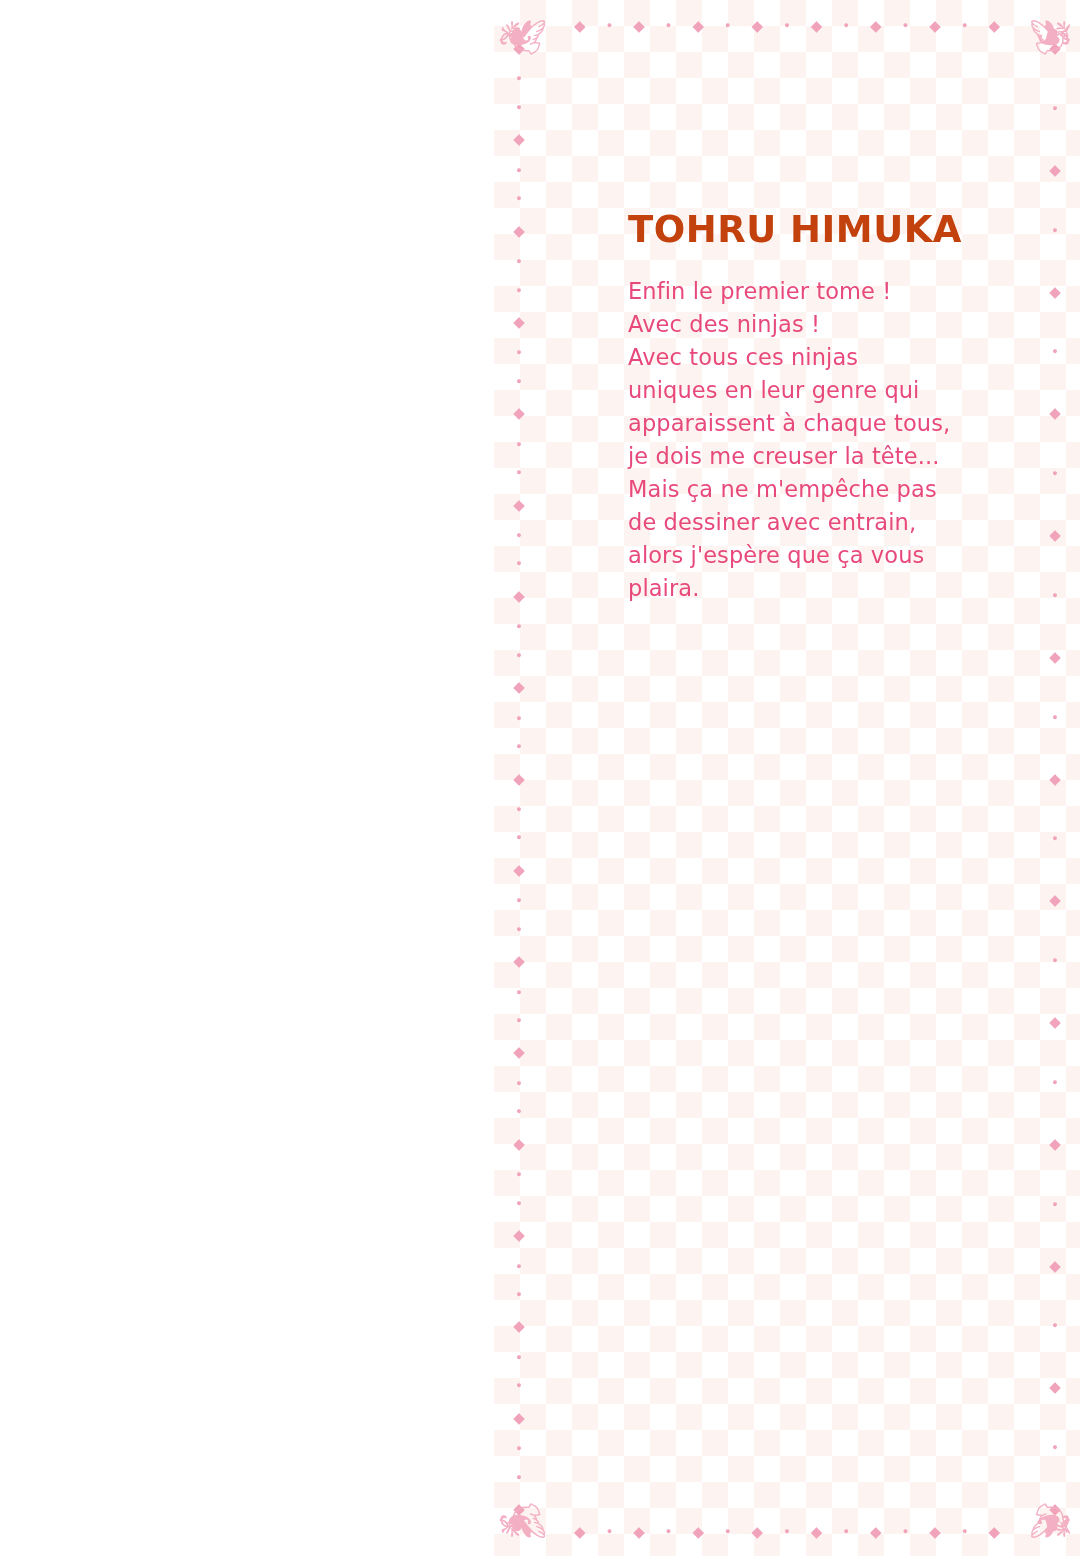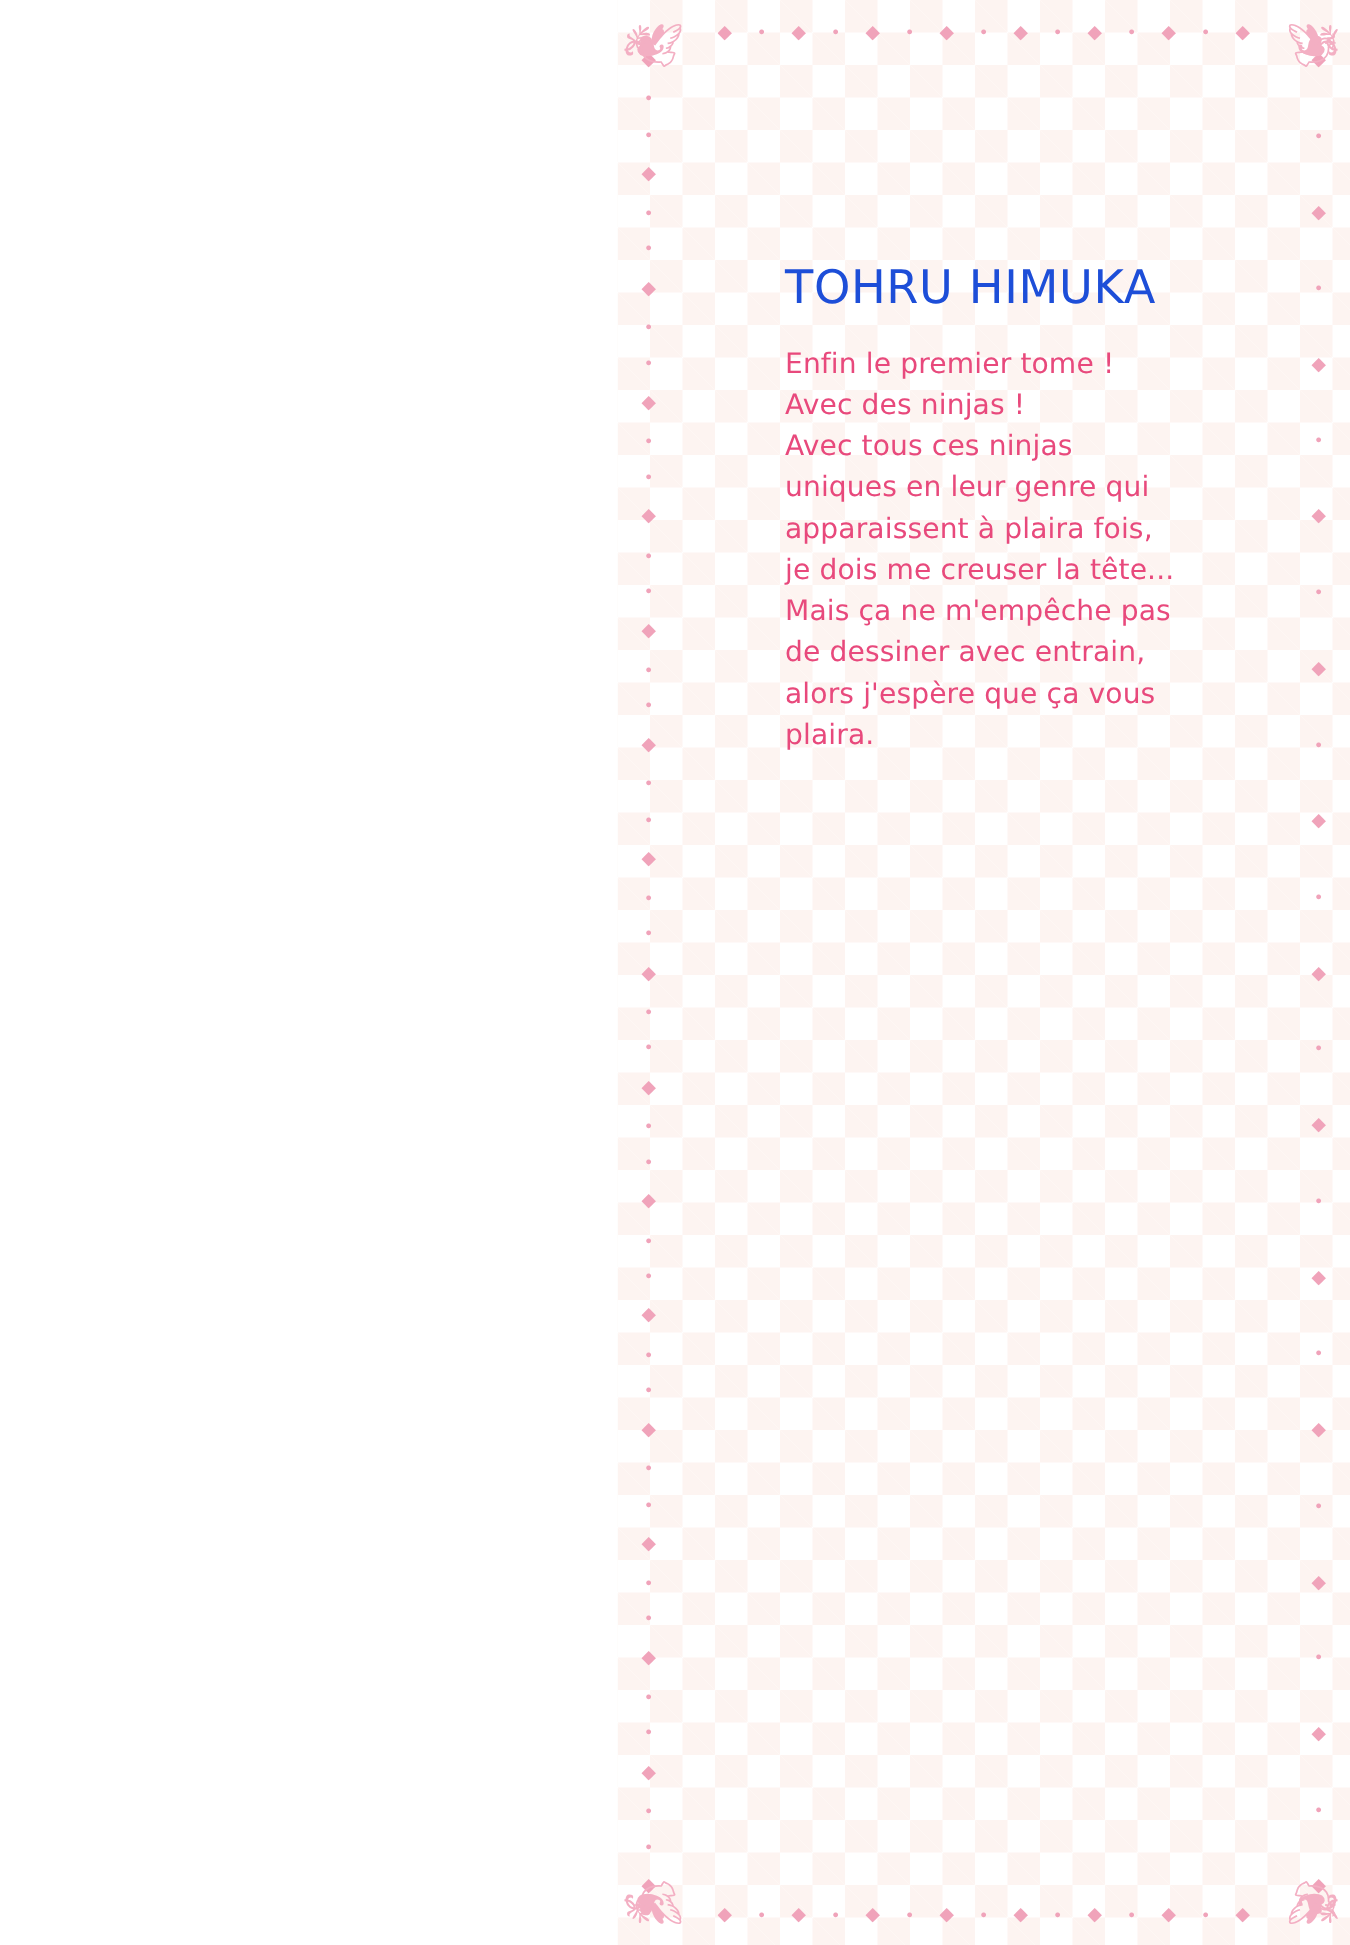--- a/index.html
+++ b/index.html
@@ -107,24 +107,24 @@
 
   
   .note {
     position: absolute;
     left: 150px;
     top: 208px;
     width: 360px;
   }
   .note-title {
     font-family: "DejaVu Sans", sans-serif;
-    font-weight: normal;
+    font-weight: bold;
     font-size: 37px;
     letter-spacing: 0.5px;
-    color: #1d4ed8;
+    color: #c2410c;
     margin: 0 0 24px 0;
     white-space: nowrap;
   }
   .note-body {
     font-family: "DejaVu Sans", sans-serif;
     font-size: 22.5px;
     line-height: 33px;
     color: #e8497c;
     margin: 0;
     white-space: pre-line;
@@ -263,21 +263,21 @@
   <span class="butterfly tr">🕊</span>
   <span class="butterfly bl">🕊</span>
   <span class="butterfly br">🕊</span>
 
   <div class="note">
     <h1 class="note-title">TOHRU HIMUKA</h1>
     <p class="note-body">Enfin le premier tome !
 Avec des ninjas !
 Avec tous ces ninjas
 uniques en leur genre qui
-apparaissent à plaira fois,
+apparaissent à chaque tous,
 je dois me creuser la tête...
 Mais ça ne m'empêche pas
 de dessiner avec entrain,
 alors j'espère que ça vous
 plaira.</p>
   </div>
 
 </div>
 
 </body></html>

